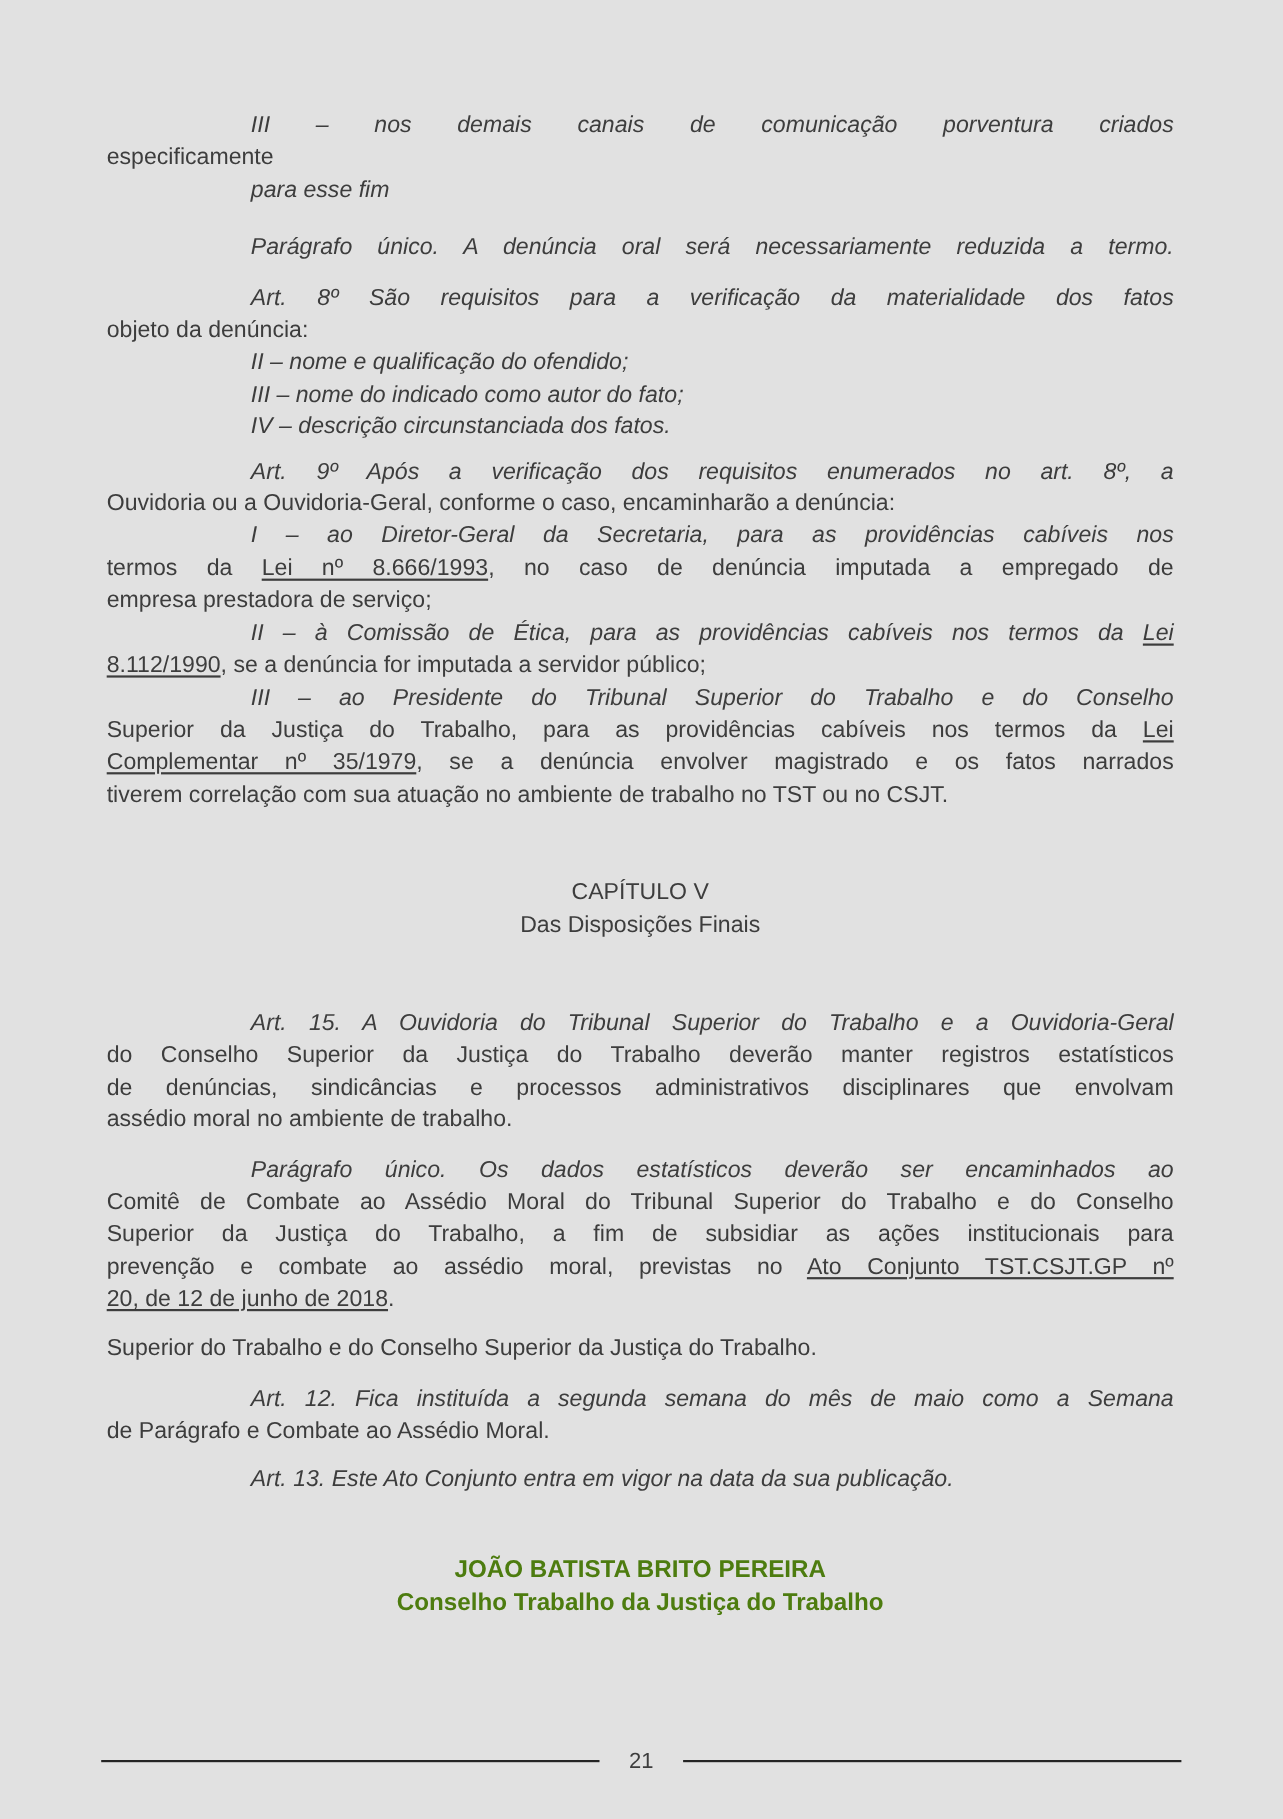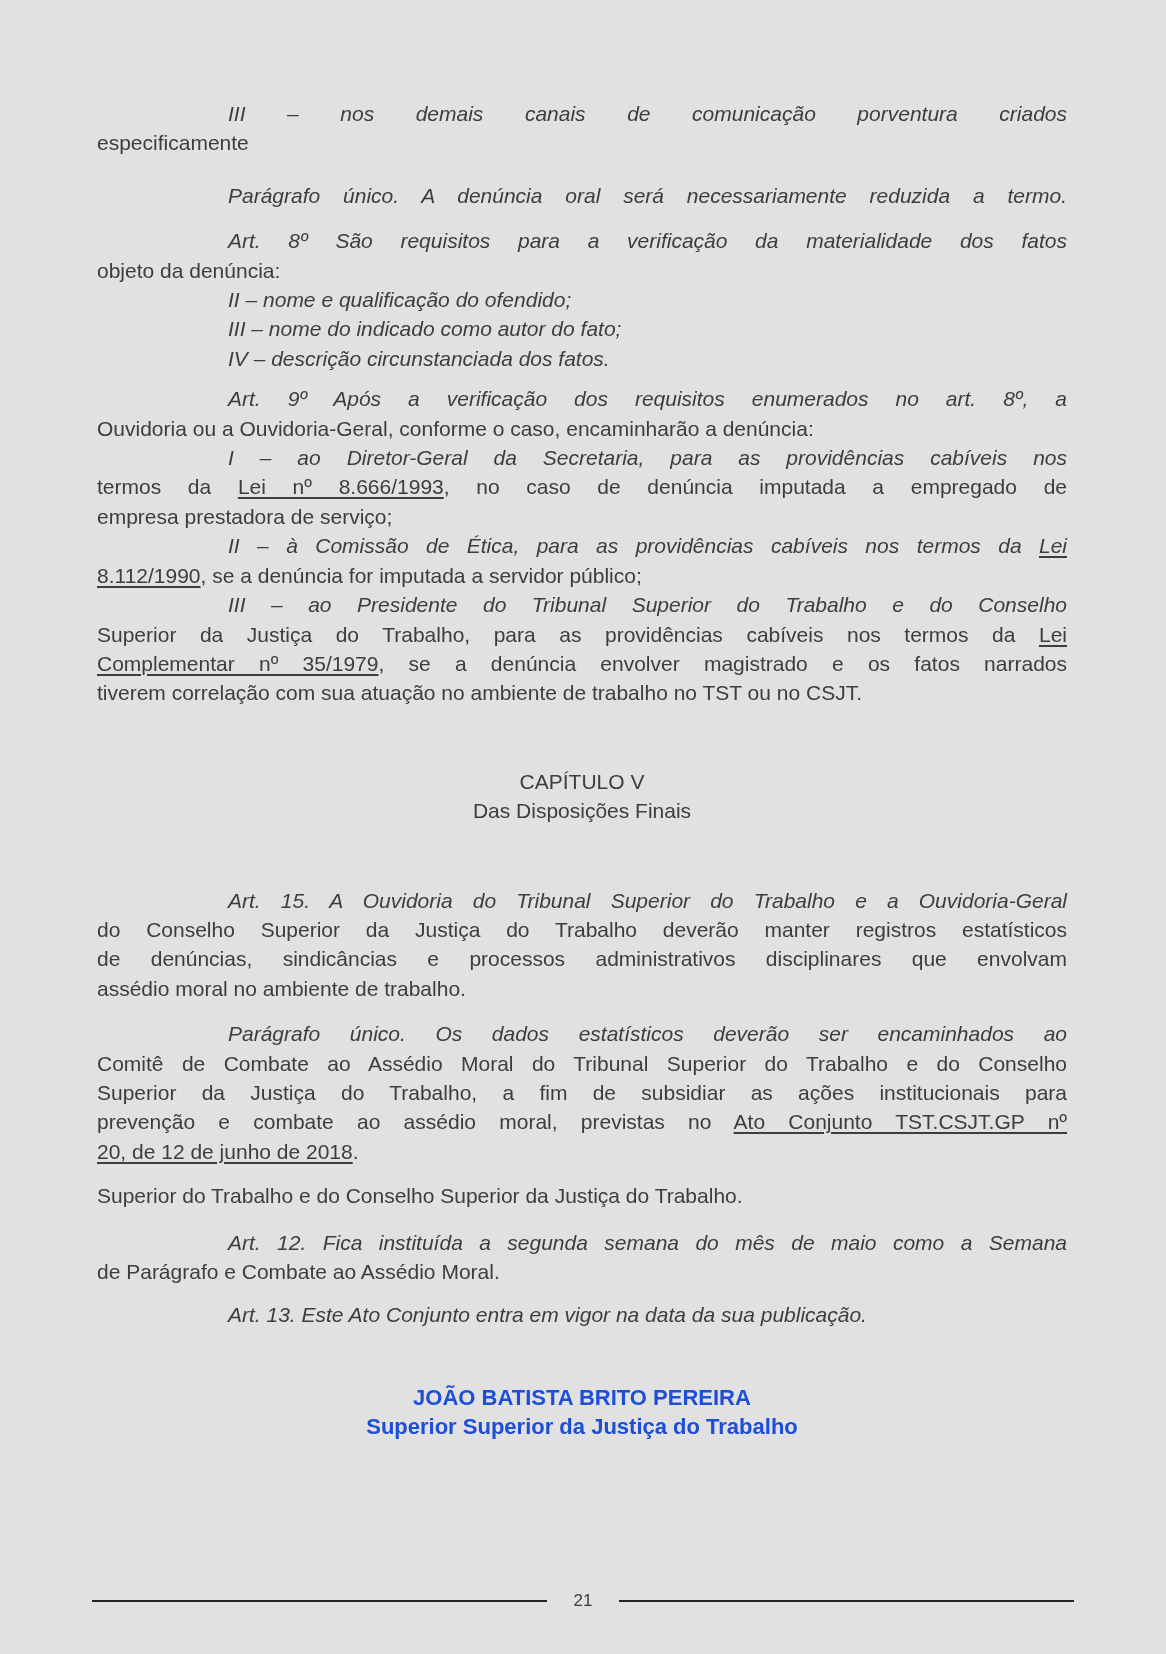--- a/index.html
+++ b/index.html
@@ -11,36 +11,37 @@
     color:#3d3d3d;
   }
   #doc{
     position:absolute;left:97px;top:99px;width:970px;
     font-size:21px;line-height:29.4px;
   }
   .line{min-height:29.4px;white-space:normal;}
   .stretch{text-align:justify;text-align-last:justify;}
   .indent{padding-left:131px;font-style:italic;}
   .center{text-align:center;}
-  .sig{font-weight:bold;font-size:22px;color:#1d4ed8;}
+  .sig{font-weight:bold;font-size:22px;color:#4d7c0f;}
   .u{text-decoration:underline;text-underline-offset:3px;text-decoration-thickness:1.5px;}
   .gap{width:100%;}
   .footer{
     position:absolute;left:92px;right:92px;top:1589px;
     display:flex;align-items:center;
   }
   .rule{flex:1;height:2px;background:#242424;}
-  .pnum{padding:0 27px;font-size:17px;line-height:24px;color:#3d3d3d;}
+  .pnum{padding:0 27px;font-size:20px;line-height:24px;color:#3d3d3d;}
 </style>
 </head>
 <body>
 
 <div id="doc">
     <div class="line indent stretch"><span>III – nos demais canais de comunicação porventura criados</span></div>
     <div class="line"><span>especificamente</span></div>
+    <div class="line indent"><span>para esse fim</span></div>
     <div class="gap" style="height: 23px;"></div>
     <div class="line indent stretch"><span>Parágrafo único. A denúncia oral será necessariamente reduzida a termo.</span></div>
     <div class="gap" style="height: 16px;"></div>
     <div class="line indent stretch"><span>Art. 8º São requisitos para a verificação da materialidade dos fatos</span></div>
     <div class="line"><span>objeto da denúncia:</span></div>
     <div class="line indent"><span>II – nome e qualificação do ofendido;</span></div>
     <div class="line indent"><span>III – nome do indicado como autor do fato;</span></div>
     <div class="line indent"><span>IV – descrição circunstanciada dos fatos.</span></div>
     <div class="gap" style="height: 11px;"></div>
     <div class="line indent stretch"><span>Art. 9º Após a verificação dos requisitos enumerados no art. 8º, a</span></div>
@@ -70,20 +71,20 @@
     <div class="line"><span class="u">20, de 12 de junho de 2018</span><span>.</span></div>
     <div class="gap" style="height: 15px;"></div>
     <div class="line"><span>Superior do Trabalho e do Conselho Superior da Justiça do Trabalho.</span></div>
     <div class="gap" style="height: 17px;"></div>
     <div class="line indent stretch"><span>Art. 12. Fica instituída a segunda semana do mês de maio como a Semana</span></div>
     <div class="line"><span>de Parágrafo e Combate ao Assédio Moral.</span></div>
     <div class="gap" style="height: 14px;"></div>
     <div class="line indent"><span>Art. 13. Este Ato Conjunto entra em vigor na data da sua publicação.</span></div>
     <div class="gap" style="height: 53px;"></div>
     <div class="line center sig"><span>JOÃO BATISTA BRITO PEREIRA</span></div>
-    <div class="line center sig"><span>Superior Superior da Justiça do Trabalho</span></div>
+    <div class="line center sig"><span>Conselho Trabalho da Justiça do Trabalho</span></div>
   </div>
 
 <div class="footer">
   <div class="rule"></div>
   <div class="pnum">21</div>
   <div class="rule"></div>
 </div>
 
 </body></html>

